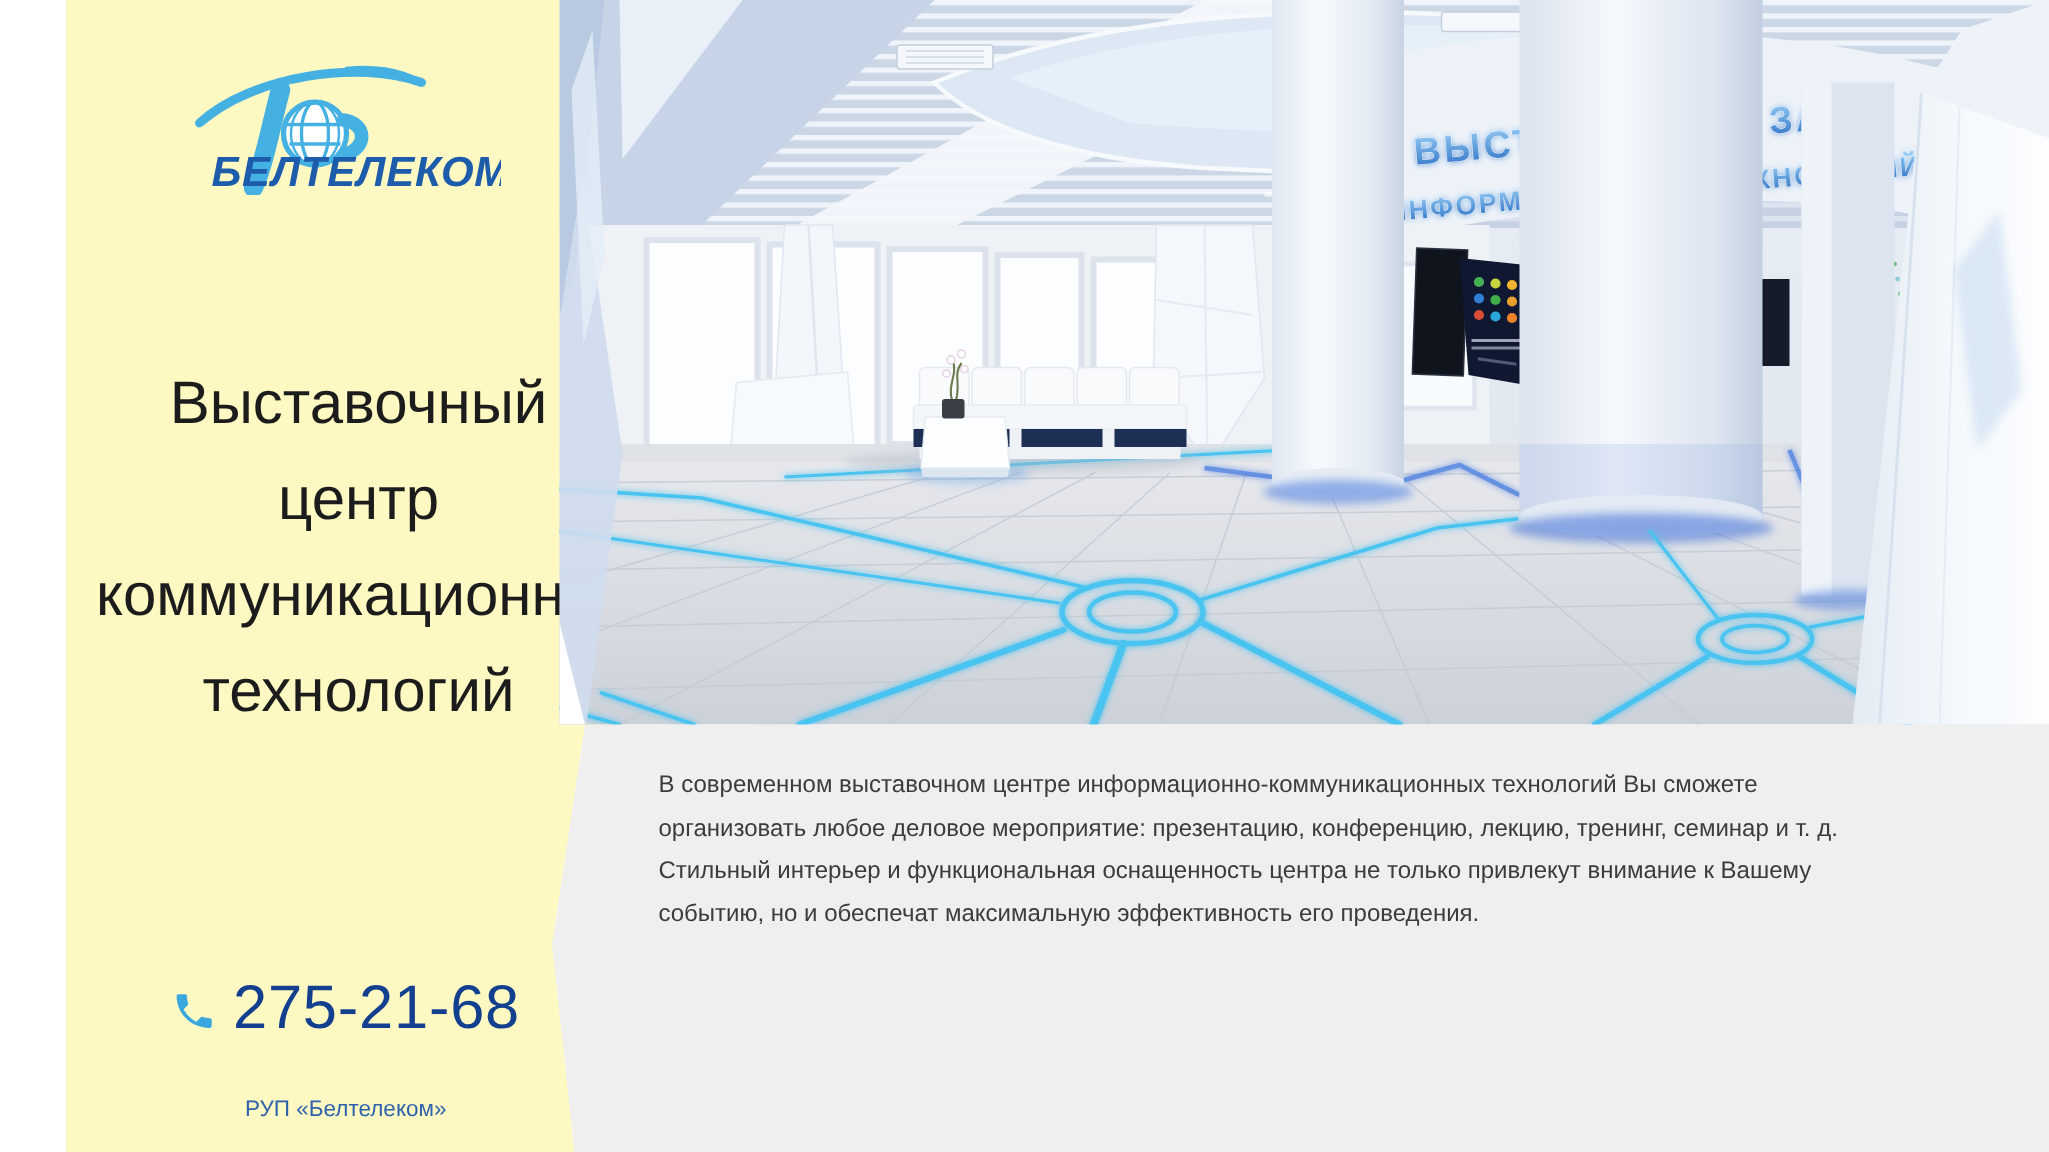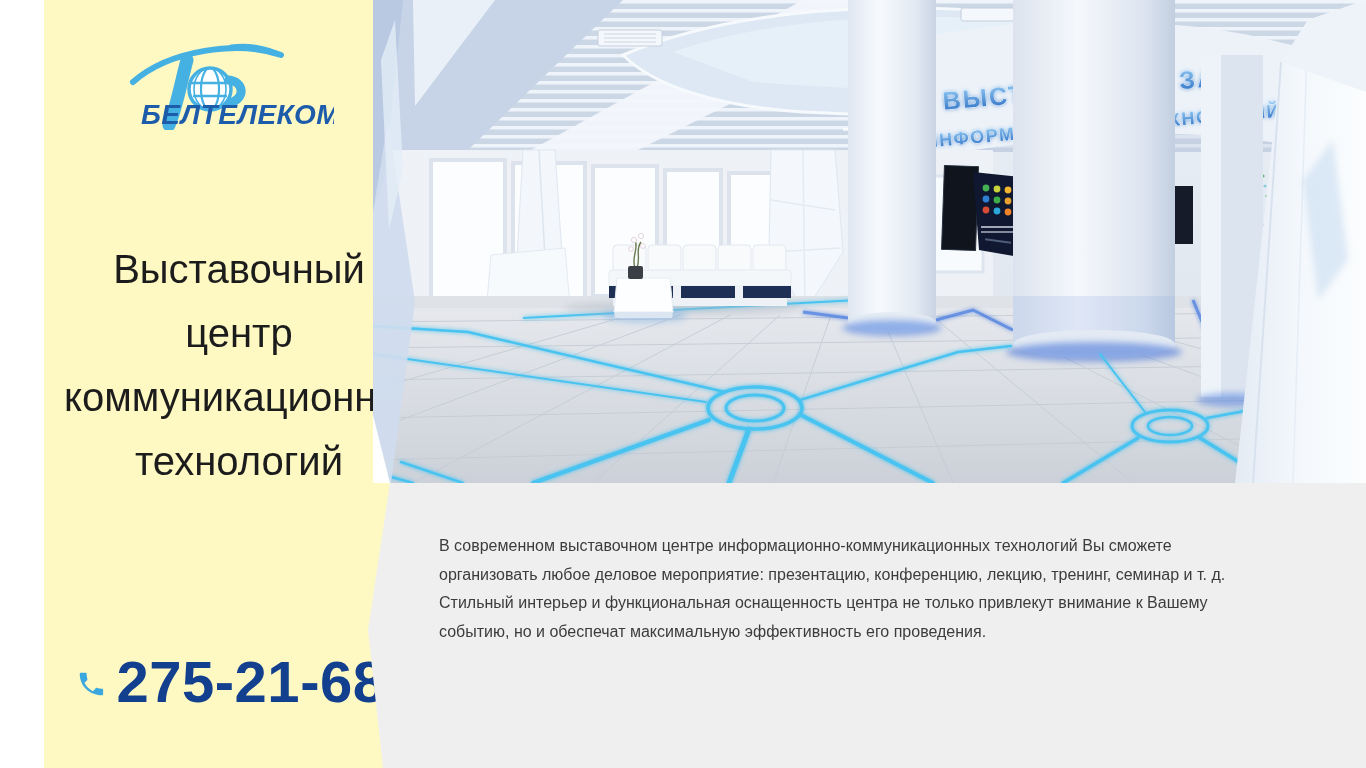--- a/index.html
+++ b/index.html
@@ -9,31 +9,31 @@
 
   
   .sidebar{position:absolute;left:0;top:0;width:373px;height:768px;background:#fef9c3;overflow:hidden;margin-left:44px;}
   .logo{position:absolute;left:83px;top:36px;width:207px;height:94px;cursor:pointer;}
   .main-title{position:absolute;left:20px;top:210px;width:350px;text-align:center;
               font-weight:400;font-size:40px;line-height:64px;color:#1c1c1c;}
   .main-title .tline{white-space:nowrap;}
   .phone-row{position:absolute;left:0;right:0;top:648px;display:flex;align-items:center;
              justify-content:center;gap:11px;}
   .phone-icon{width:30px;height:30px;flex:0 0 auto;margin-top:4px;}
-  .phone-number{font-size:58px;font-weight:700;color:#123f8e;letter-spacing:.5px;text-decoration:none;cursor:pointer;}
+  .phone-number{font-size:41px;font-weight:400;color:#123f8e;letter-spacing:.5px;text-decoration:none;cursor:pointer;}
   .org-link{position:absolute;left:0;right:0;top:731px;text-align:center;font-size:15px;
             color:#2e63ac;cursor:pointer;}
 
   
   .hero{position:absolute;left:373px;top:0;width:993px;height:483px;}
 
   
   .content-panel{position:absolute;left:368px;top:483px;width:998px;height:285px;background:#efefef;
                  clip-path:polygon(22px 0,998px 0,998px 285px,15px 285px,0 147px);}
-  .content-inner{padding:27px 30px 0 71px;margin-top:22px;}
+  .content-inner{padding:27px 30px 0 71px;}
   .content-inner p{margin:0 0 21px 0;font-size:16px;line-height:28.5px;color:#3c3c3c;
                    white-space:pre-line;max-width:905px;}
 </style>
 </head>
 <body>
 
 <div class="page">
 
   <aside class="sidebar">
 
@@ -58,20 +58,21 @@
       <div class="tline">технологий</div>
     </h1>
 
     <div class="phone-row">
       <svg class="phone-icon" viewBox="0 0 24 24">
         <path d="M6.6 10.8c1.5 3 3.9 5.4 6.9 6.9l2.3-2.3c.3-.3.7-.4 1.1-.2 1.2.4 2.5.6 3.8.6.6 0 1 .4 1 1V20c0 .6-.4 1-1 1C10.6 21 3 13.4 3 4c0-.6.4-1 1-1h3.5c.6 0 1 .4 1 1 0 1.3.2 2.6.6 3.8.1.4 0 .8-.2 1.1l-2.3 2.3z" fill="#3aa7de"></path>
       </svg>
       <a class="phone-number">275-21-68</a>
     </div>
 
+    <div class="org-link">РУП «Белтелеком»</div>
   </aside>
 
   <div class="hero">
     <svg viewBox="0 0 993 483" width="993" height="483">
       <defs>
         <linearGradient id="bgG" x1="0" y1="0" x2="0" y2="1">
           <stop offset="0" stop-color="#eaf0f7"></stop>
             <stop offset="1" stop-color="#dde3ec"></stop>
         </linearGradient>
         <linearGradient id="floorG" x1="0" y1="0" x2="0" y2="1">

